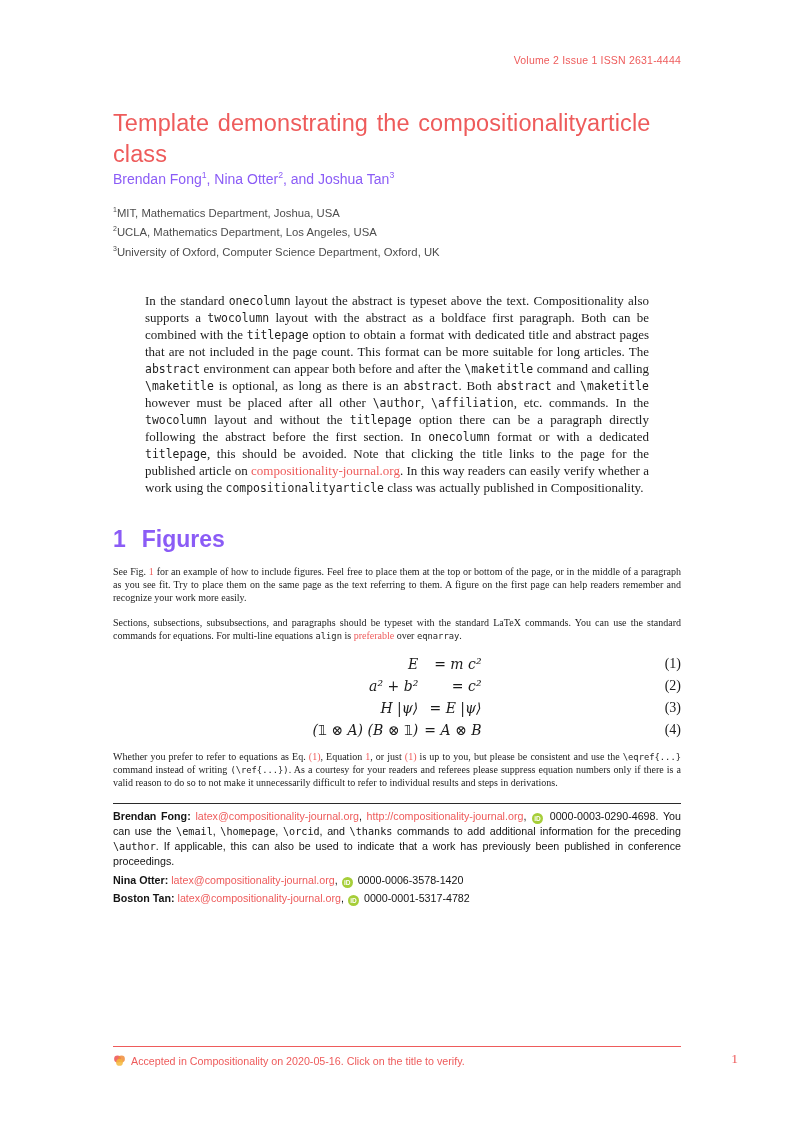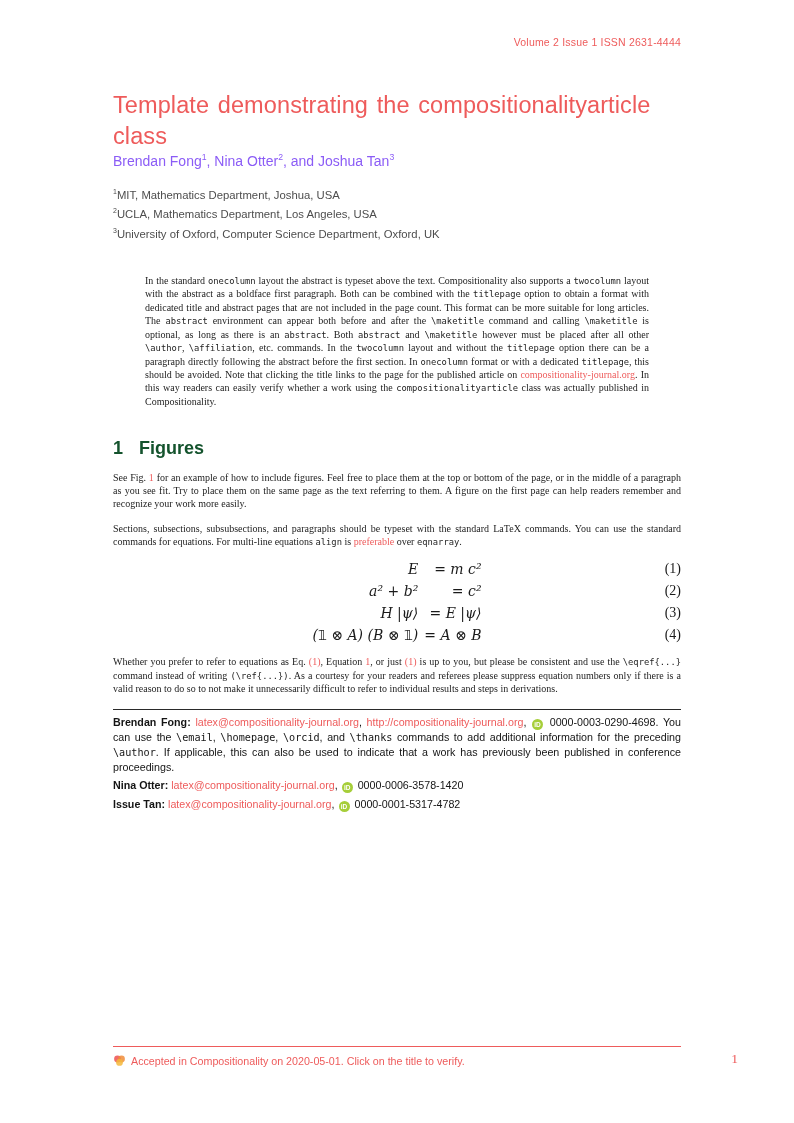--- a/index.html
+++ b/index.html
@@ -1,21 +1,21 @@
 <!DOCTYPE html>
 <html lang="en" style="--accent: #ee5b5b; --orcid-green: #a6ce39; --affiliation-gray: #4d4d4d;"><head>
 <meta charset="utf-8">
 <style>
   * { margin:0; padding:0; box-sizing:border-box; }
   html,body { background:#9a9a9a; }
   body { font-family:"Liberation Serif","DejaVu Serif",serif; }
 
   .page {
     width:794px; height:1123px; margin:0 auto; background:#ffffff;
-    position:relative; padding:36px 113px 0 113px; overflow:hidden;
+    position:relative; padding:54px 113px 0 113px; overflow:hidden;
     color:#1a1a1a;
   }
 
   
   .issue-line {
     text-align:right; color:var(--accent); font-family:"Liberation Sans",sans-serif;
     font-size:10.5px; letter-spacing:.2px;
   }
 
   
@@ -29,28 +29,28 @@
     font-size:14px; color:#8b5cf6;
   }
   .affiliations { margin-top:20px; }
   .affiliation {
     font-family:"Liberation Sans",sans-serif; font-size:11.3px;
     color:var(--affiliation-gray); margin-bottom:7.5px;
   }
 
   
   .abstract {
-    margin:34px 32px 8px 32px; font-size:10px; line-height:1.31;
+    margin:34px 32px 8px 32px; font-size:13px; line-height:1.31;
     text-align:justify; color:#1c1c1c;
   }
 
   
   .section-heading {
     margin-top:30px; font-family:"Liberation Sans",sans-serif;
-    font-size:18px; font-weight:bold; color:#14532d;
+    font-size:23px; font-weight:bold; color:#8b5cf6;
   }
   .section-heading .sec-num { margin-right:16px; }
   .body-para {
     margin-top:12px; font-size:10px; line-height:1.3;
     text-align:justify; color:#1c1c1c;
   }
 
   
   .seg-plain {}
   .seg-tt   { font-family:"DejaVu Sans Mono","Liberation Mono",monospace; font-size:.88em; }
@@ -142,31 +142,31 @@
       <span class="eq-num">(4)</span>
     </div>
   </div>
 
   <p class="body-para"><span class="seg-plain">Whether you prefer to refer to equations as Eq. </span><span class="seg-link">(1)</span><span class="seg-plain">, Equation </span><span class="seg-link">1</span><span class="seg-plain">, or just </span><span class="seg-link">(1)</span><span class="seg-plain"> is up to you, but please be consistent and use the </span><span class="seg-tt">\eqref{...}</span><span class="seg-plain"> command instead of writing </span><span class="seg-tt">(\ref{...})</span><span class="seg-plain">. As a courtesy for your readers and referees please suppress equation numbers only if there is a valid reason to do so to not make it unnecessarily difficult to refer to individual results and steps in derivations.</span></p>
 
   <div class="footnote-rule"></div>
   <div class="footnotes">
     <p class="footnote"><span class="seg-b">Brendan Fong: </span><span class="seg-link">latex@compositionality-journal.org</span><span class="seg-plain">, </span><span class="seg-link">http://compositionality-journal.org</span><span class="seg-plain">, </span><span class="seg-orcid">iD</span><span class="seg-plain"> 0000-0003-0290-4698. You can use the </span><span class="seg-tt">\email</span><span class="seg-plain">, </span><span class="seg-tt">\homepage</span><span class="seg-plain">, </span><span class="seg-tt">\orcid</span><span class="seg-plain">, and </span><span class="seg-tt">\thanks</span><span class="seg-plain"> commands to add additional information for the preceding </span><span class="seg-tt">\author</span><span class="seg-plain">. If applicable, this can also be used to indicate that a work has previously been published in conference proceedings.</span></p>
     <p class="footnote"><span class="seg-b">Nina Otter: </span><span class="seg-link">latex@compositionality-journal.org</span><span class="seg-plain">, </span><span class="seg-orcid">iD</span><span class="seg-plain"> 0000-0006-3578-1420</span></p>
-    <p class="footnote"><span class="seg-b">Issue Tan: </span><span class="seg-link">latex@compositionality-journal.org</span><span class="seg-plain">, </span><span class="seg-orcid">iD</span><span class="seg-plain"> 0000-0001-5317-4782</span></p>
+    <p class="footnote"><span class="seg-b">Boston Tan: </span><span class="seg-link">latex@compositionality-journal.org</span><span class="seg-plain">, </span><span class="seg-orcid">iD</span><span class="seg-plain"> 0000-0001-5317-4782</span></p>
   </div>
 
   <div class="footer">
     <div class="footer-rule"></div>
     <div class="footer-line">
       <span class="logo">
         <svg width="13" height="13" viewBox="0 0 13 13" aria-hidden="true">
           <circle cx="4.5" cy="5" r="3.4" fill="#ee5b5b" opacity="0.9"></circle>
           <circle cx="8.5" cy="5" r="3.4" fill="#f08c3a" opacity="0.85"></circle>
           <circle cx="6.5" cy="8.4" r="3.4" fill="#f4b93c" opacity="0.85"></circle>
         </svg>
       </span>
-      <span class="accepted">Accepted in Compositionality on 2020-05-01. Click on the title to verify.</span>
+      <span class="accepted">Accepted in Compositionality on 2020-05-16. Click on the title to verify.</span>
       <span class="page-num">1</span>
     </div>
   </div>
 
 </div>
 
 </body></html>

